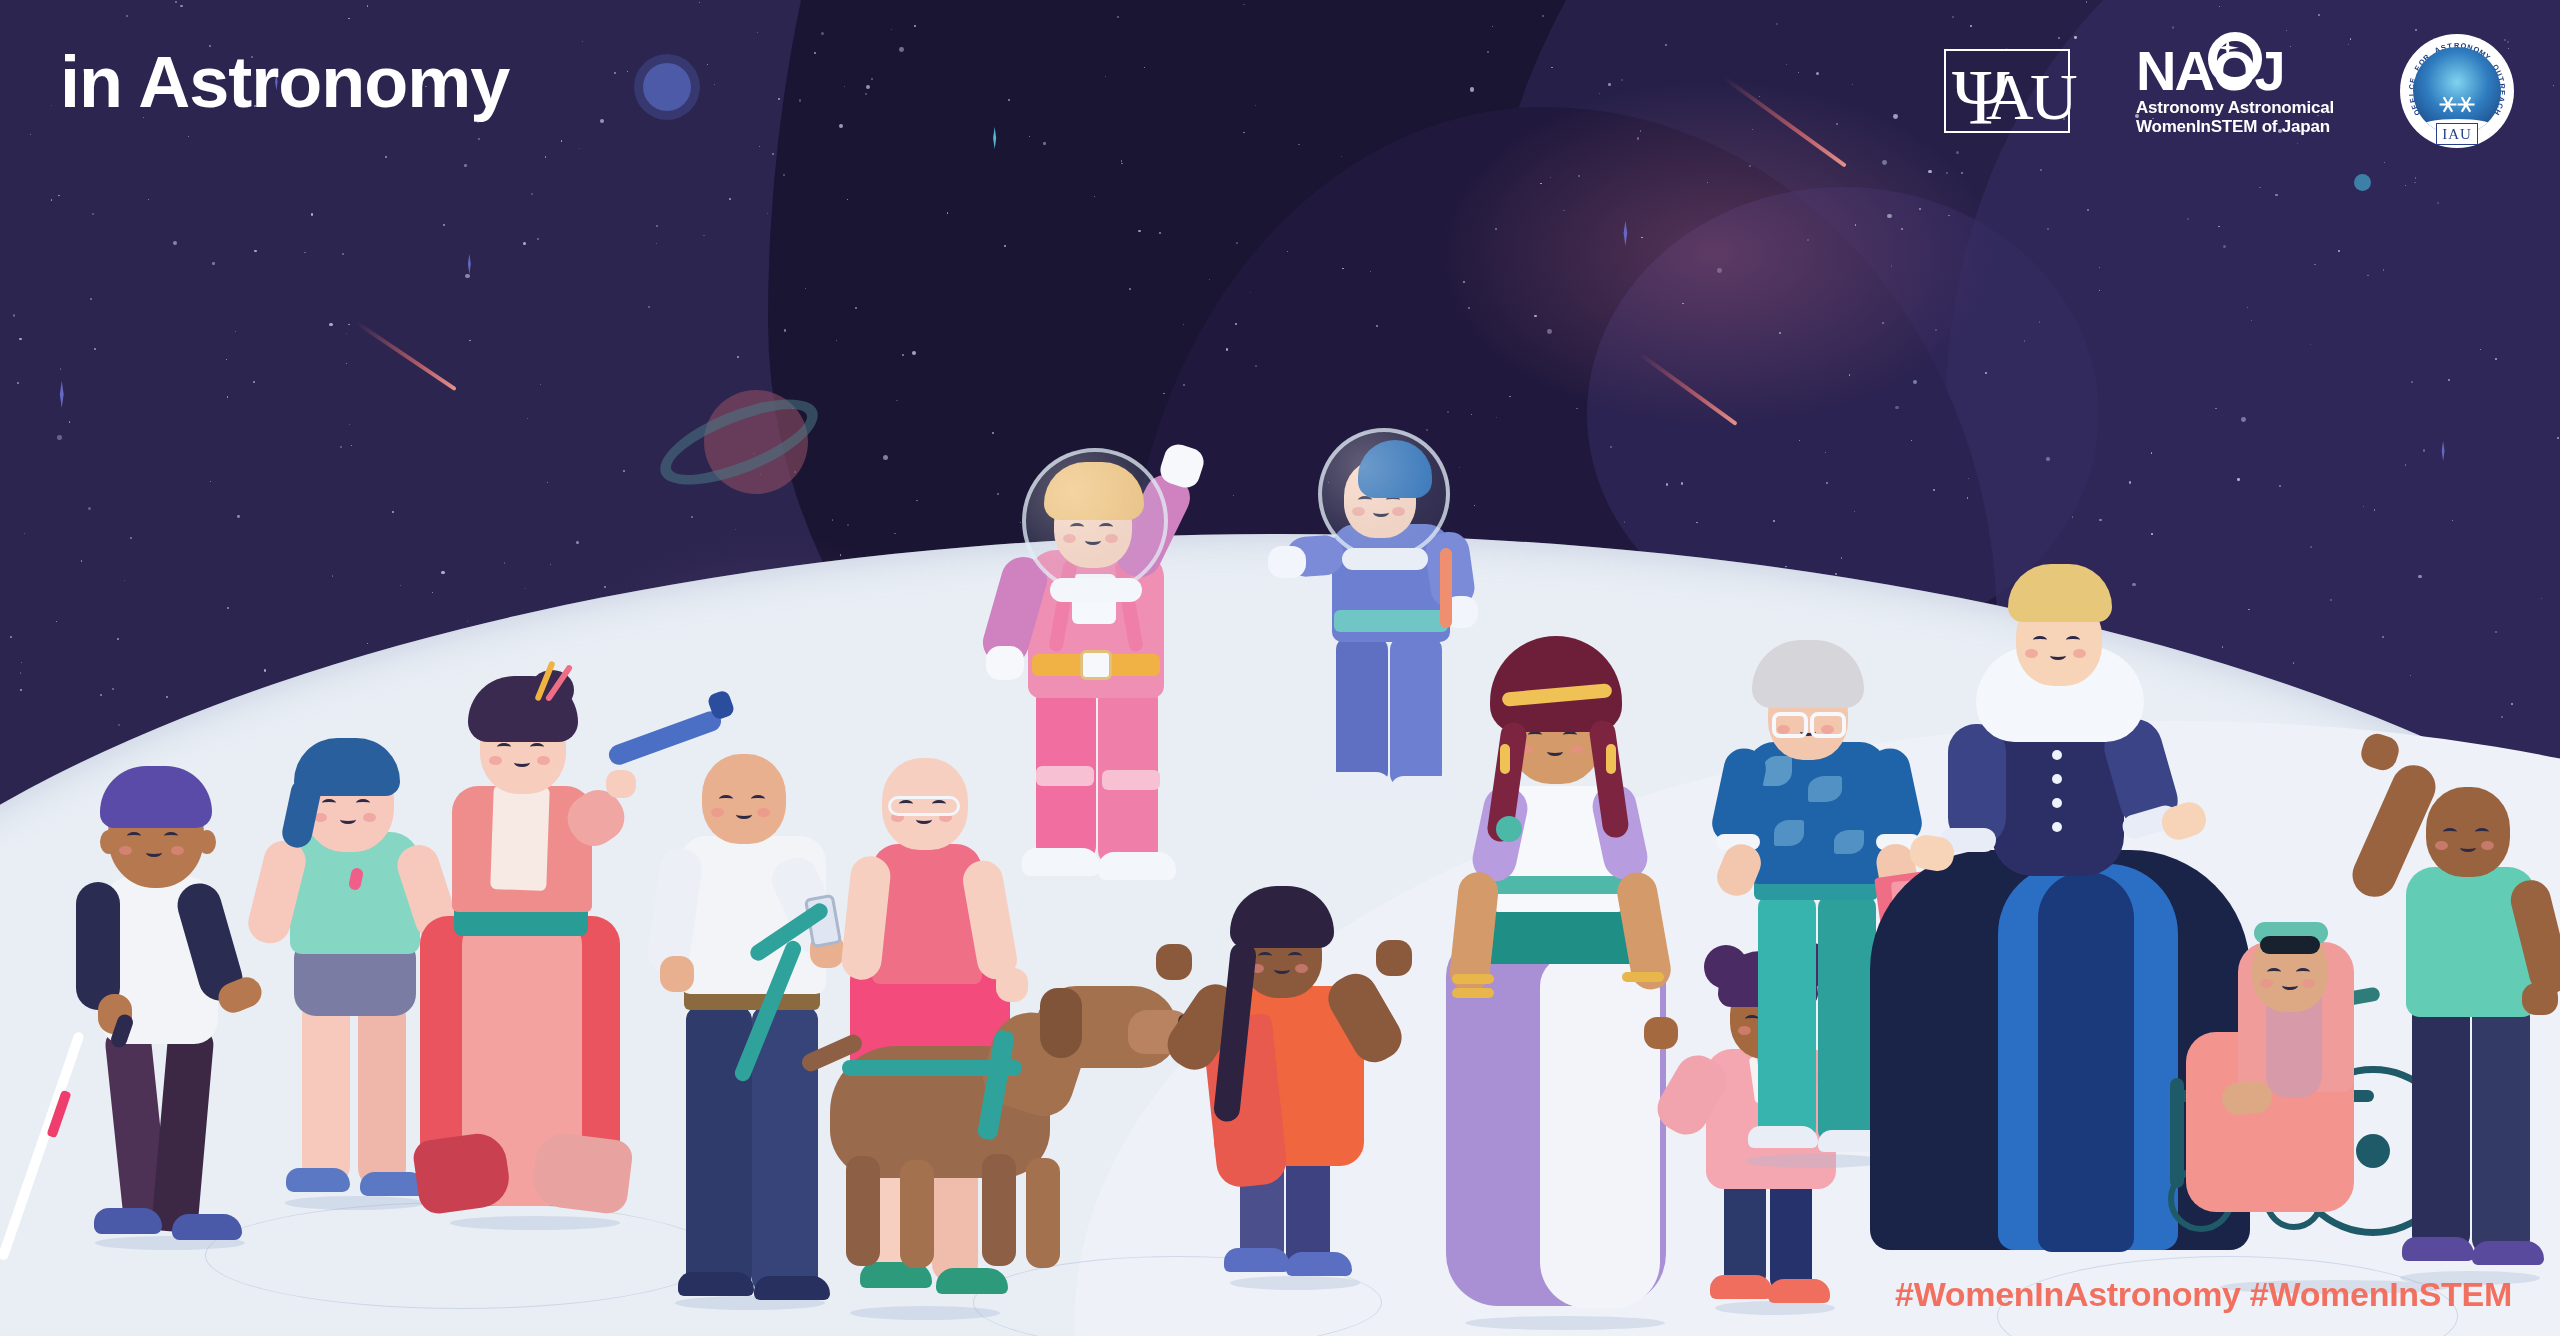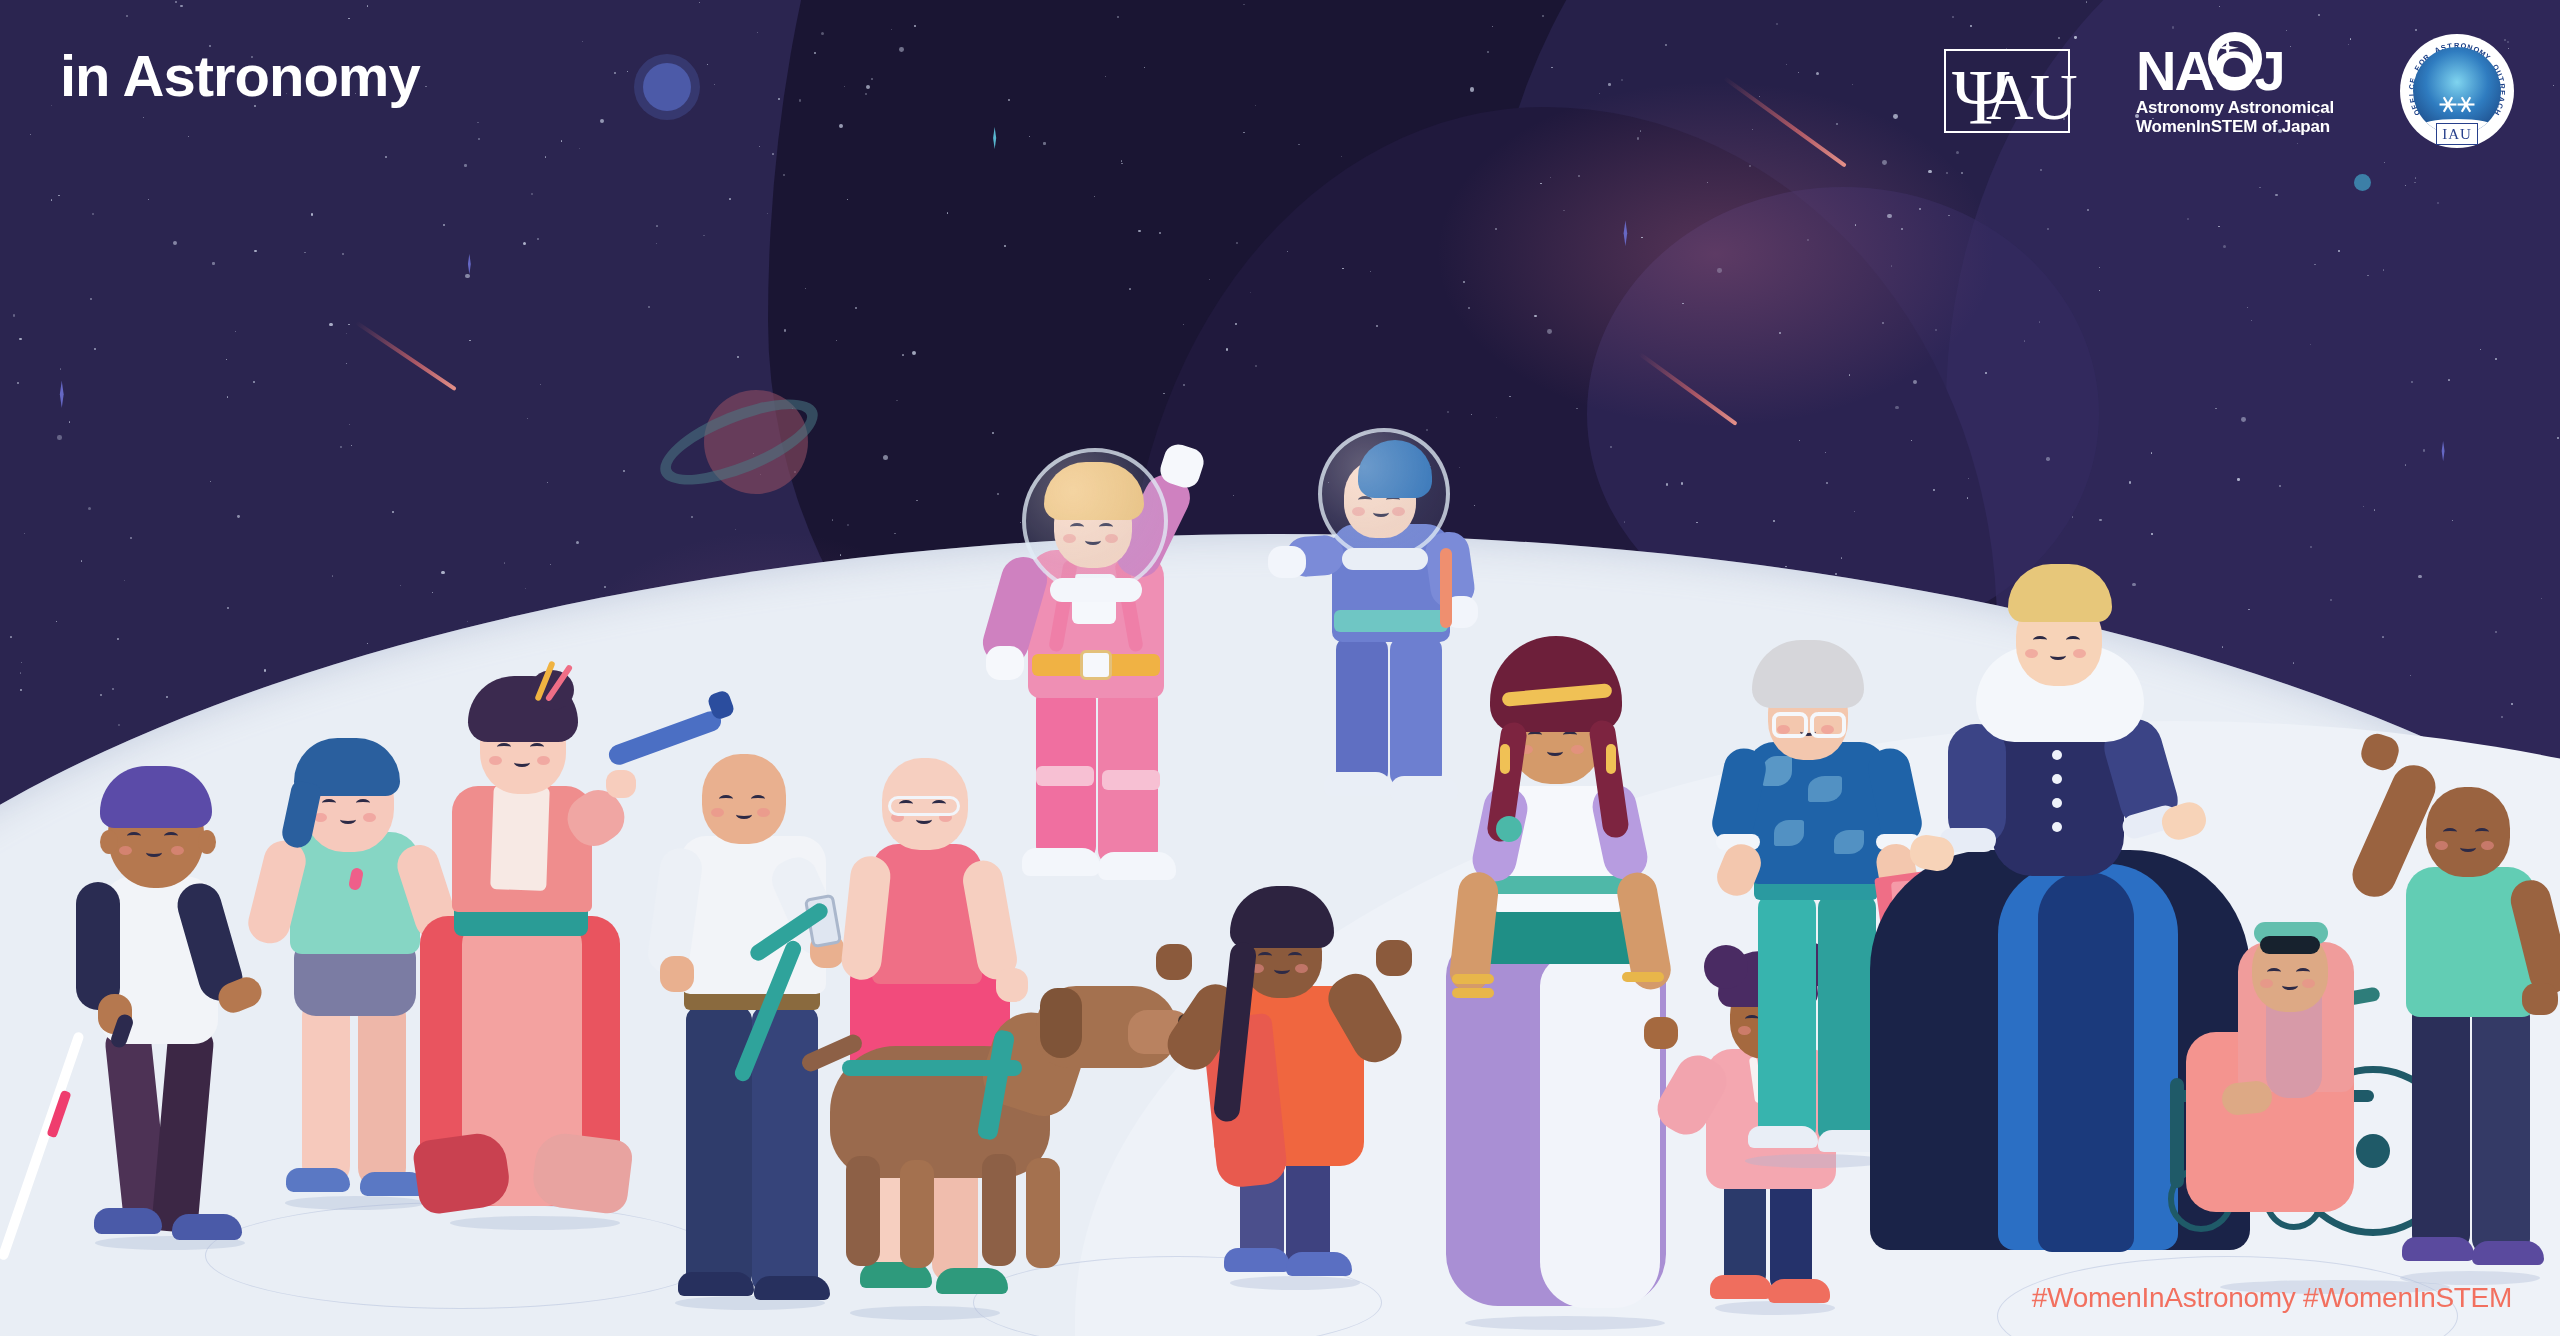--- a/index.html
+++ b/index.html
@@ -64,25 +64,25 @@
            background:#e9eef5; border-radius:50% 50% 0 0 / 42% 42% 0 0;
            box-shadow:inset 0 22px 38px -22px rgba(150,165,195,.45); }
   .ground2{ position:absolute; right:-28%; bottom:-66%; width:86%; height:112%;
            background:#eef2f8; border-radius:50% 50% 0 0 / 40% 40% 0 0; }
   .ground-line{ position:absolute; border:1px solid rgba(170,185,215,.45);
                 border-radius:50%; background:transparent; }
 
   
   .title{ position:absolute; left:60px; top:38px; color:#ffffff;
           font-weight:bold; font-size:76px; line-height:.96; letter-spacing:-1.5px; }
-  .title .l2{ font-size:58px; display:block; margin-top:10px; letter-spacing:-1px;}
+  .title .l2{ font-size:72px; display:block; margin-top:10px; letter-spacing:-1px;}
   .dates{ position:absolute; left:58px; top:232px; color:#f4705e;
           font-weight:bold; font-size:46px; letter-spacing:-.5px; }
   .hashtags{ position:absolute; right:48px; bottom:22px; color:#f2705f;
-             font-weight:normal; font-size:28px; letter-spacing:-.3px; }
+             font-weight:bold; font-size:34px; letter-spacing:-.3px; }
 
   
   .logos{ position:absolute; right:46px; top:34px; display:flex; align-items:center; gap:66px;}
 
   .iau-box{ width:126px; height:84px; border:2px solid #fff; position:relative; }
   .iau-box .ltr{ position:absolute; bottom:2px; color:#fff; font-weight:300;
                  font-family:"Liberation Serif", serif; }
 
   .naoj{ color:#fff; text-align:left; position:relative; }
   .naoj .mark{ font-size:56px; font-weight:bold; letter-spacing:-2px; line-height:.9;

